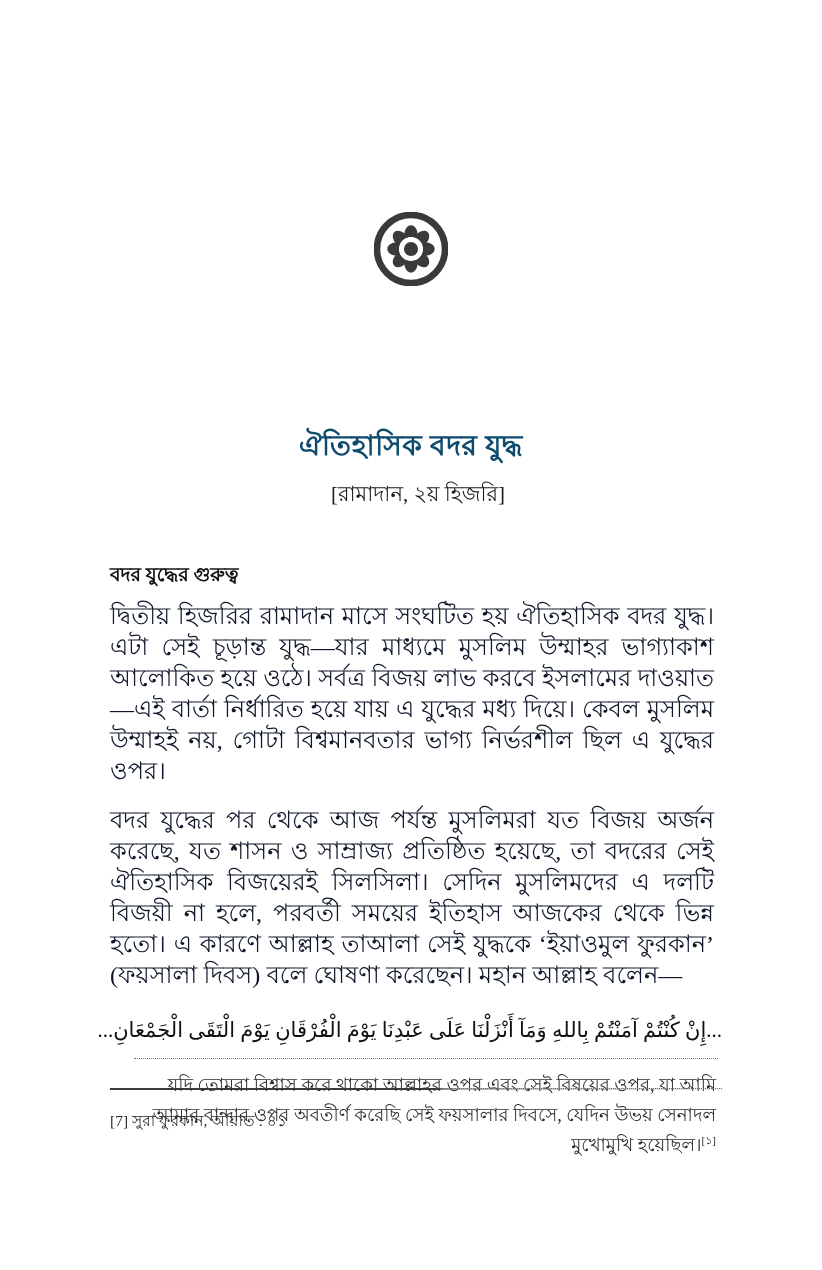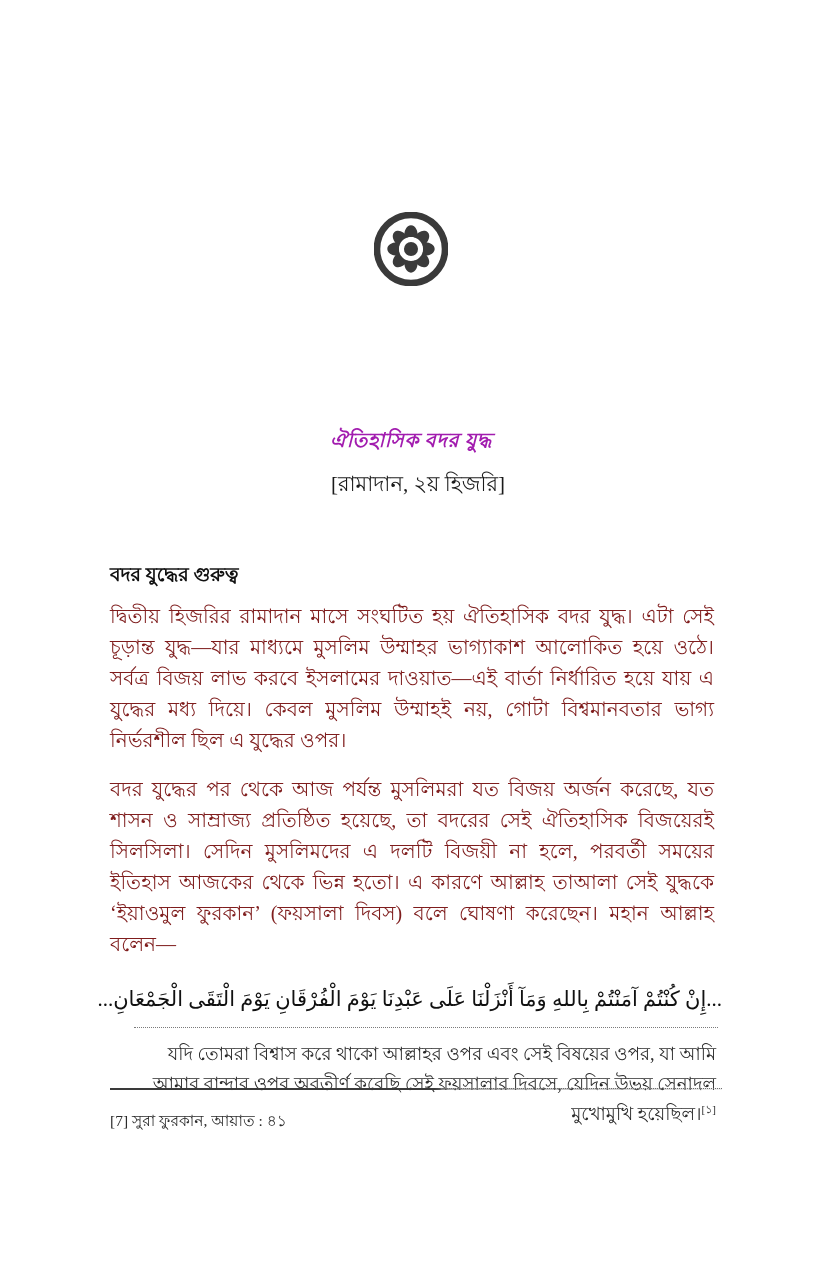--- a/index.html
+++ b/index.html
@@ -39,27 +39,26 @@
 
   
   .title-block {
     position: absolute;
     top: 428px;
     left: 0;
     width: 822px;
     text-align: center;
   }
   .chapter-title {
-    font-size: 20px;
+    font-size: 28px;
     font-weight: 700;
     letter-spacing: 0.6px;
     line-height: 1.25;
-    color: #a21caf;
+    color: #0c4a6e;
     margin: 0;
-    font-style: italic;
   }
   .chapter-subtitle {
     margin-top: 18px;
     font-size: 21px;
     font-weight: 400;
     color: #1a1a1a;
     line-height: 1.3;
     padding-left: 14px;
   }
 
@@ -73,26 +72,26 @@
 
   .section-heading {
     font-size: 19px;
     font-weight: 700;
     color: #111111;
     margin: 0 0 12px 0;
     line-height: 1.4;
   }
 
   .para {
-    font-size: 20px;
+    font-size: 24px;
     line-height: 31px;
     text-align: justify;
     text-justify: inter-word;
     margin: 0 8px 18px 0;
-    color: #7f1d1d;
+    color: #0f172a;
     word-spacing: 0.2px;
   }
   .para:last-of-type { margin-bottom: 0; }
 
   
   .verse-block {
     margin-top: 22px;
     margin-bottom: 0;
     direction: rtl;
     text-align: center;

